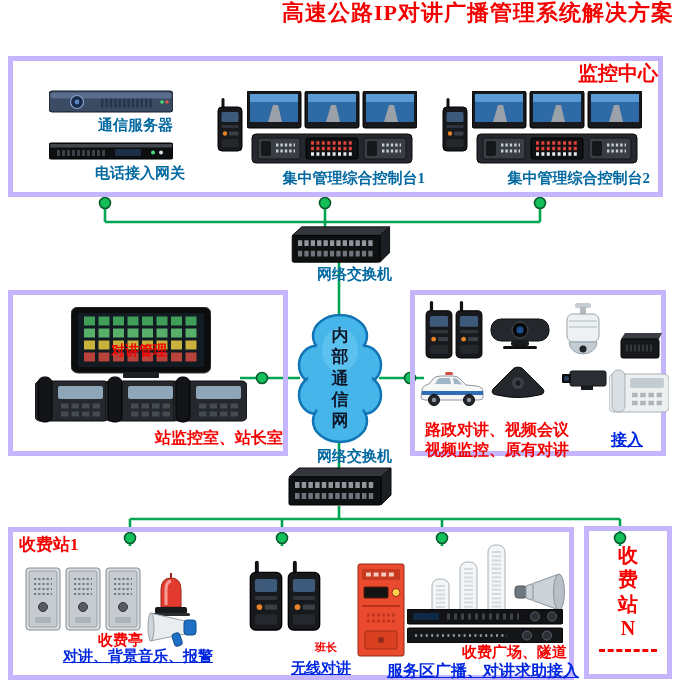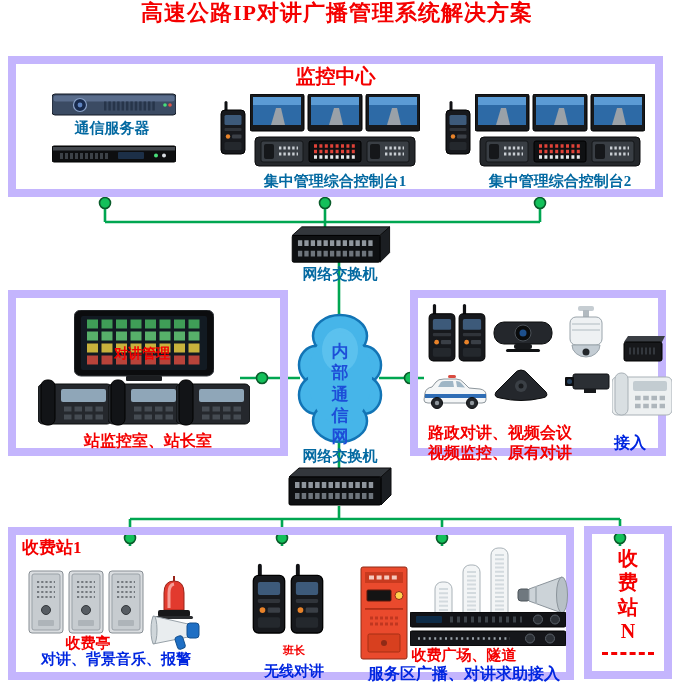--- a/index.html
+++ b/index.html
@@ -1,24 +1,24 @@
 <!DOCTYPE html>
 <html><head>
 <meta charset="utf-8">
 <style>
   * { margin:0; padding:0; box-sizing:border-box; }
   html,body { background:#fff; }
   body { font-family:"Liberation Serif","DejaVu Serif",serif; }
   #stage { position:relative; width:674px; height:689px; background:#fff; overflow:hidden; }
   .abs { position:absolute; }
-  .box { position:absolute; border:8px solid #c4b5fd; background:transparent; z-index:1; }
+  .box { position:absolute; border:5px solid #c4b5fd; background:transparent; z-index:1; }
   .lbl { position:absolute; font-weight:bold; white-space:nowrap; line-height:1.15; z-index:2; }
-  .ctr { text-align:center; }
+  .ctr { text-align:right; }
   .red { color:#f40000; }
-  .blue { color:#0026e0; }
+  .blue { color:#0026e0;text-decoration:underline; }
   .black { color:#0369a1; }
   .dev { position:absolute; z-index:2; }
   svg { display:block; }
   .vtext { width:22px; word-break:break-all; white-space:normal; text-align:center; }
 </style>
 </head>
 <body>
 
 <div id="stage">
 
@@ -64,20 +64,21 @@
     <div class="dev" style="left:36px;top:80px">
       <svg viewBox="0 0 124 20" width="124" height="20">
         <rect x="0" y="2" width="124" height="16" rx="2" fill="#0d0e10" stroke="#000"></rect>
         <rect x="1" y="3" width="122" height="3.5" fill="#43474d"></rect>
         <line x1="8" y1="12" x2="58" y2="12" stroke="#3c4147" stroke-width="6" stroke-dasharray="3 2"></line>
         <rect x="66" y="8" width="26" height="7" rx="1" fill="#1c2f47"></rect>
         <circle cx="104" cy="11.5" r="2" fill="#49e07a"></circle>
         <circle cx="112" cy="11.5" r="2" fill="#d8dde2"></circle>
       </svg>
     </div>
+    <div class="lbl black ctr" style="left:24px;top:104px;width:148px;font-size:15px">电话接入网关</div>
 
     <div class="dev" style="left:204px;top:37px">
       <svg viewBox="0 0 26 54" width="26" height="54">
         <rect x="4.5" y="0" width="3" height="11" rx="1.5" fill="#101114"></rect>
         <rect x="1" y="9" width="24" height="44" rx="4" fill="#17191d" stroke="#000"></rect>
         <rect x="4.5" y="14" width="17" height="10" rx="1.5" fill="#3d5a7a"></rect>
         <rect x="4.5" y="27" width="17" height="3" rx="1" fill="#30343a"></rect>
         <circle cx="8" cy="35.5" r="2.2" fill="#e8832a"></circle>
         <rect x="12" y="33.5" width="9.5" height="4" rx="1" fill="#3a3f46"></rect>
         <rect x="4.5" y="41" width="17" height="8" rx="1.5" fill="#24282d"></rect>
@@ -234,21 +235,21 @@
         <ellipse cx="20" cy="55" rx="17" ry="19"></ellipse>
         <ellipse cx="68" cy="55" rx="17" ry="19"></ellipse>
         <ellipse cx="20" cy="85" rx="17" ry="19"></ellipse>
         <ellipse cx="68" cy="85" rx="17" ry="19"></ellipse>
         <ellipse cx="44" cy="111" rx="27" ry="21"></ellipse>
       </g>
       <ellipse cx="44" cy="68" rx="32" ry="46" fill="#46b5e9"></ellipse>
       <ellipse cx="44" cy="40" rx="18" ry="22" fill="#6ecbf2" opacity="0.55"></ellipse>
     </svg>
   </div>
-  <div class="lbl vtext" style="left:329px;top:341px;font-size:17px;line-height:1.25;color:#1d4ed8;z-index:3">内部通信网</div>
+  <div class="lbl vtext" style="left:329px;top:325px;font-size:17px;line-height:1.25;color:#0f172a;z-index:3">内部通信网</div>
 
   <div class="box" style="left:410px;top:290px;width:256px;height:166px">
 
     <div class="dev" style="left:10px;top:6px">
       <svg viewBox="0 0 26 54" width="28" height="58">
         <rect x="4.5" y="0" width="3" height="11" rx="1.5" fill="#101114"></rect>
         <rect x="1" y="9" width="24" height="44" rx="4" fill="#17191d" stroke="#000"></rect>
         <rect x="4.5" y="14" width="17" height="10" rx="1.5" fill="#3d5a7a"></rect>
         <rect x="4.5" y="27" width="17" height="3" rx="1" fill="#30343a"></rect>
         <circle cx="8" cy="35.5" r="2.2" fill="#e8832a"></circle>

